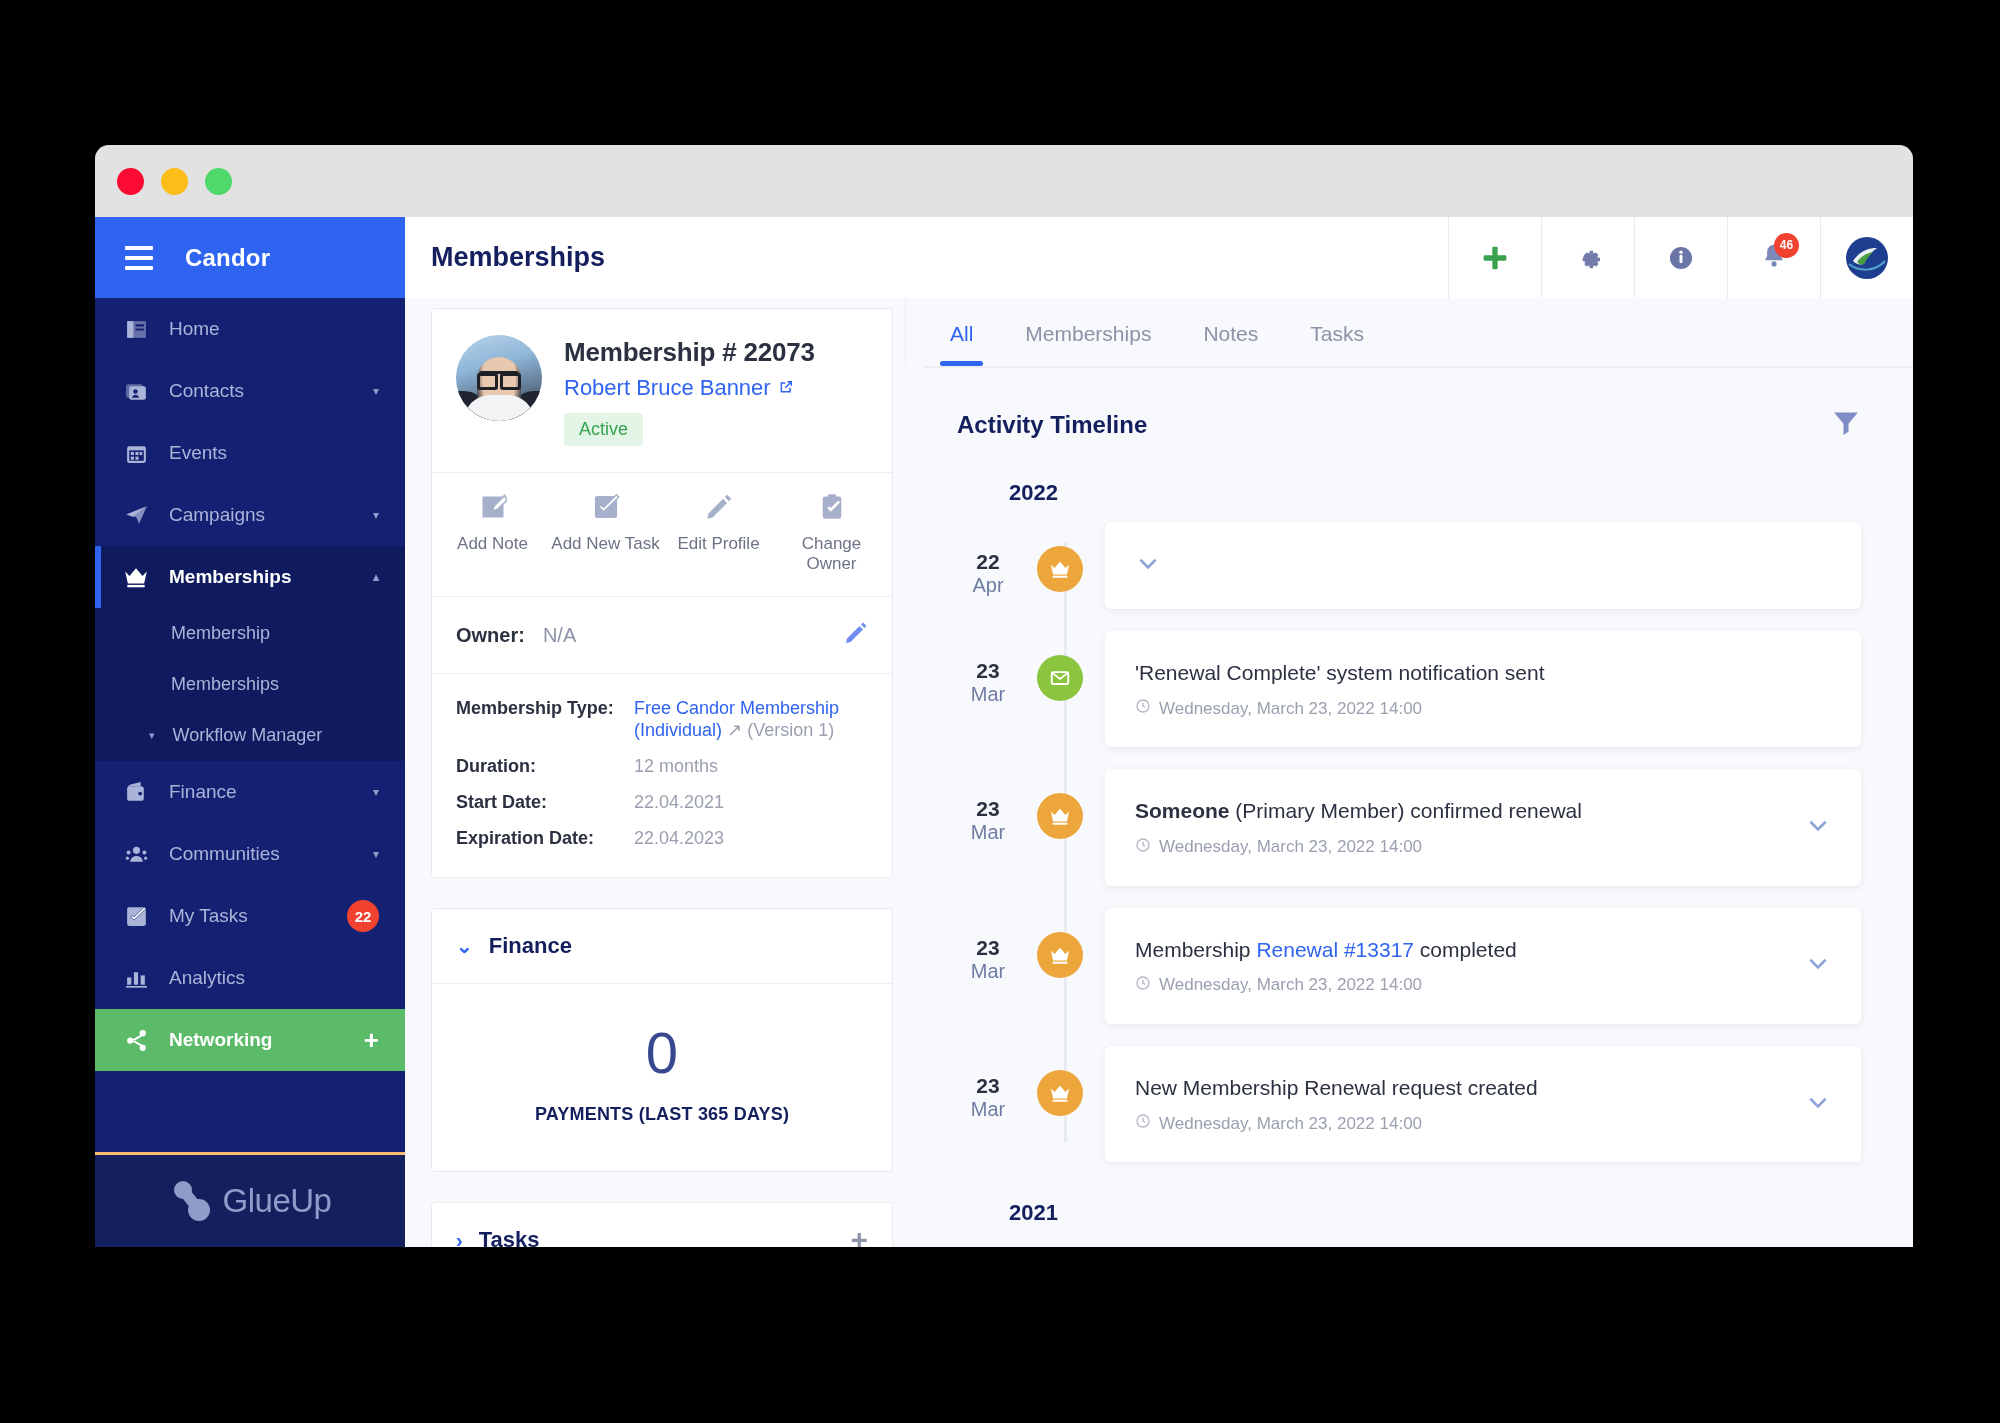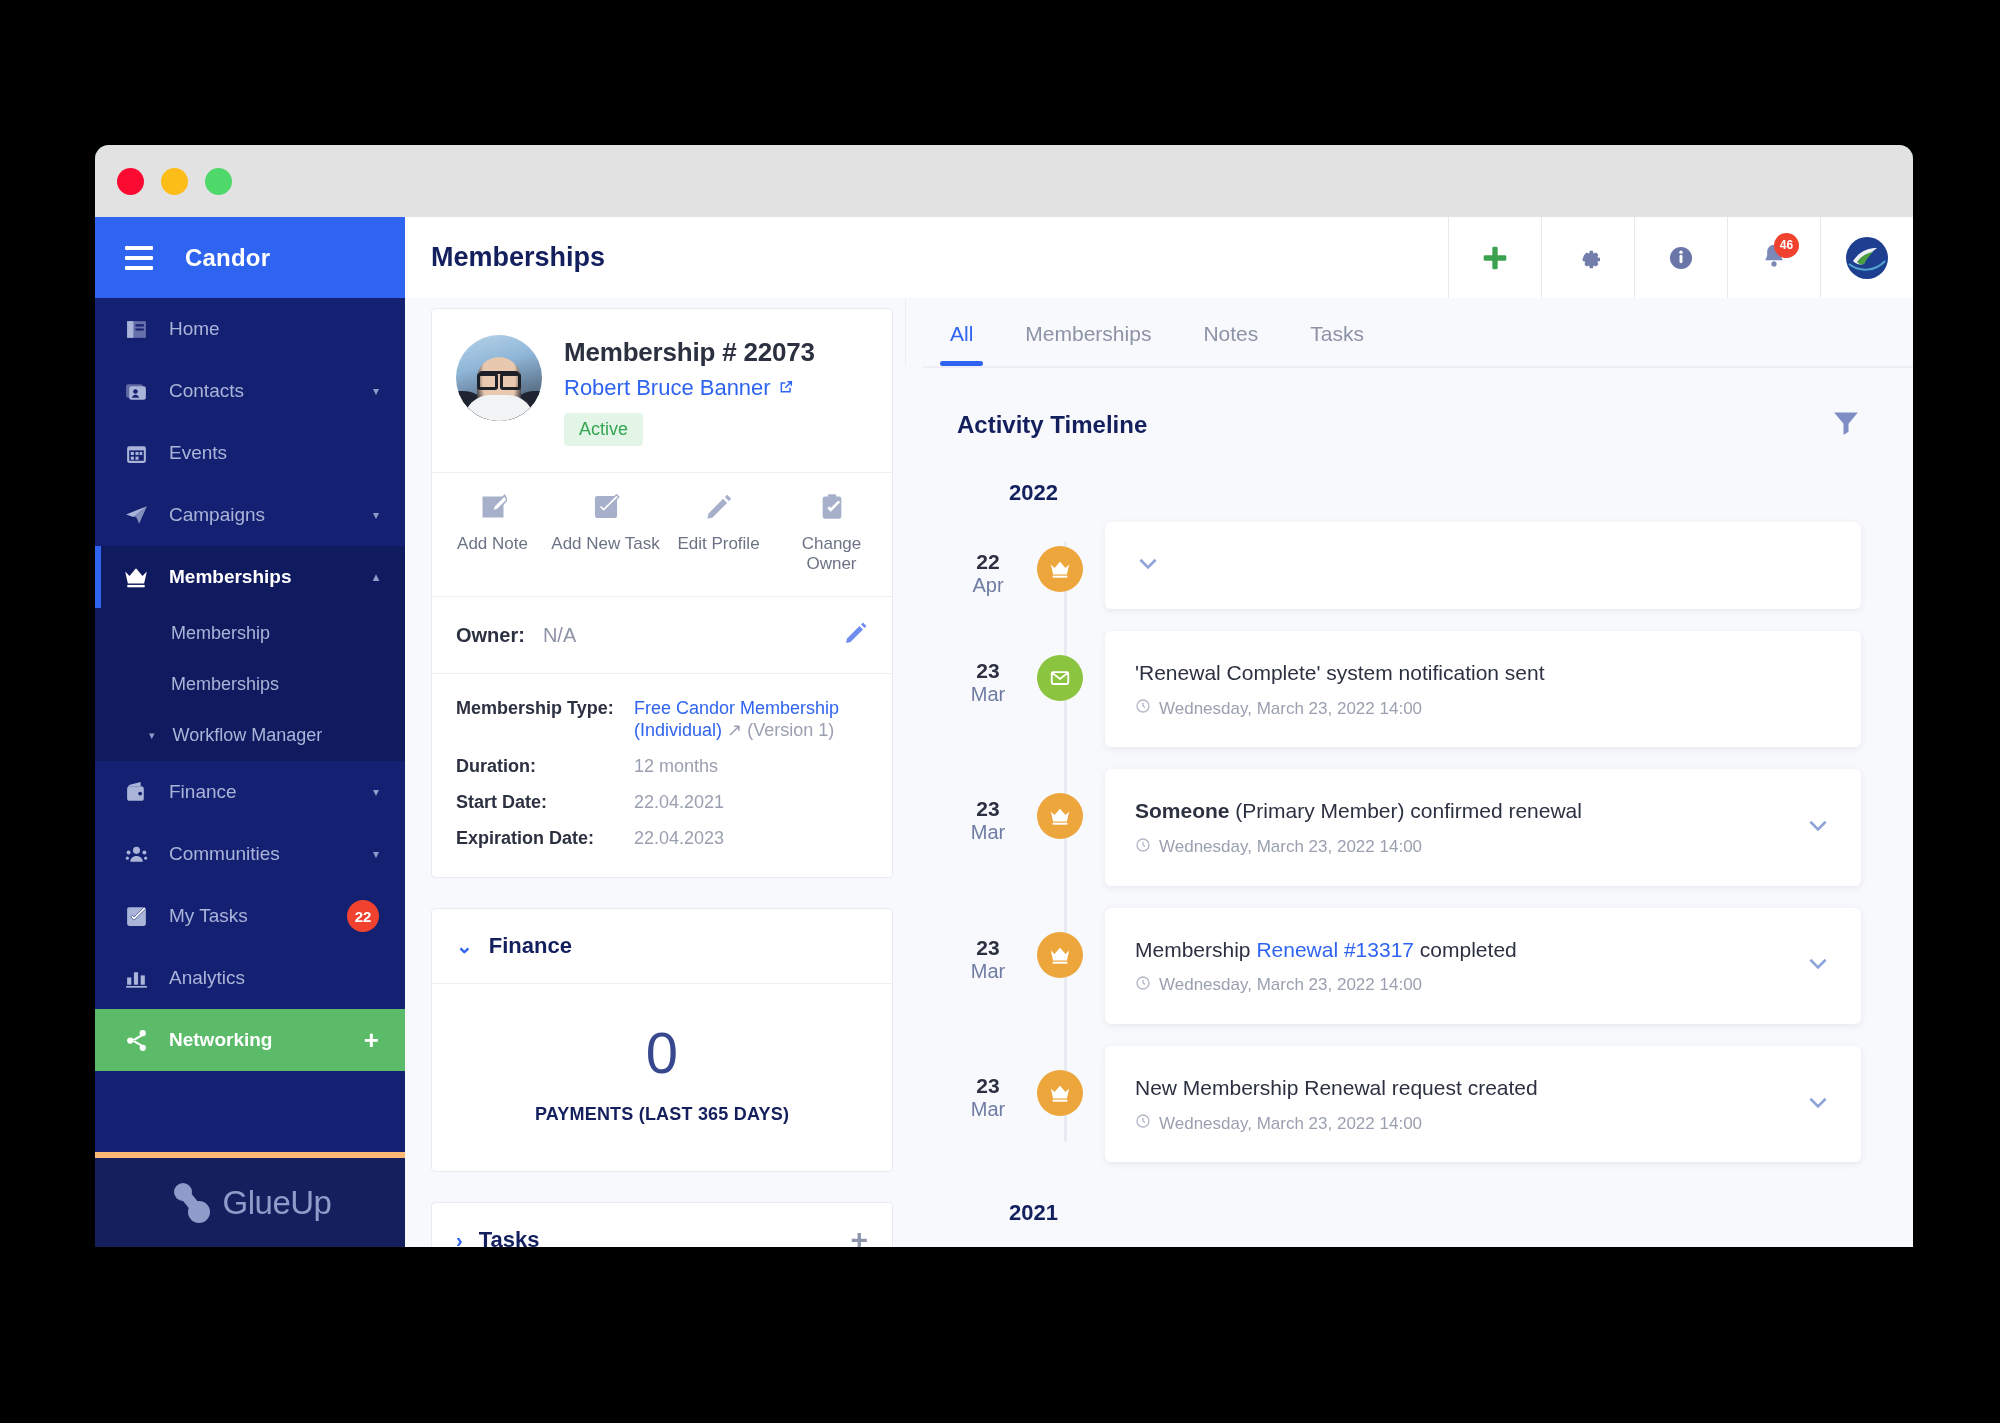--- a/index.html
+++ b/index.html
@@ -70,21 +70,21 @@
   .sb-sub.active { background:#0a1246; color:#fff; font-weight:700; }
   .sb-sub .subcaret { font-size:11px; color:#8e9cc9; margin-left:-22px; margin-right:8px; }
   .sb-item.networking { background:#5cbb69; color:#fff; font-weight:600; }
   .sb-item.networking .plus { font-size:26px; font-weight:700; line-height:1; }
   .badge-red {
     background:#f0422e; color:#fff; font-size:15px; font-weight:700;
     min-width:32px; height:32px; border-radius:16px;
     display:flex; align-items:center; justify-content:center; padding:0 7px;
   }
   .sb-foot {
-    flex:none; border-top:6px solid #fdba74; height: 95px;
+    flex:none; border-top:3px solid #fdba74; height: 95px;
     display:flex; align-items:center; justify-content:center; background:#141f5e;
   }
   .glueup { display:flex; align-items:center; gap: 8px; }
   .glueup-text { font-size: 33px; color:#8e9cc9; font-weight:400; letter-spacing:-0.5px;}
 
   
   .main { flex: 1 1 auto; display:flex; flex-direction:column; min-width:0; background:#f8f9fc; }
   .topbar { height: 81px; background:#fff; display:flex; align-items:stretch; flex:none; }
   .page-title { flex:1 1 auto; display:flex; align-items:center; padding-left: 26px;
     font-size: 27px; font-weight: 700; color:#141f5e; }

